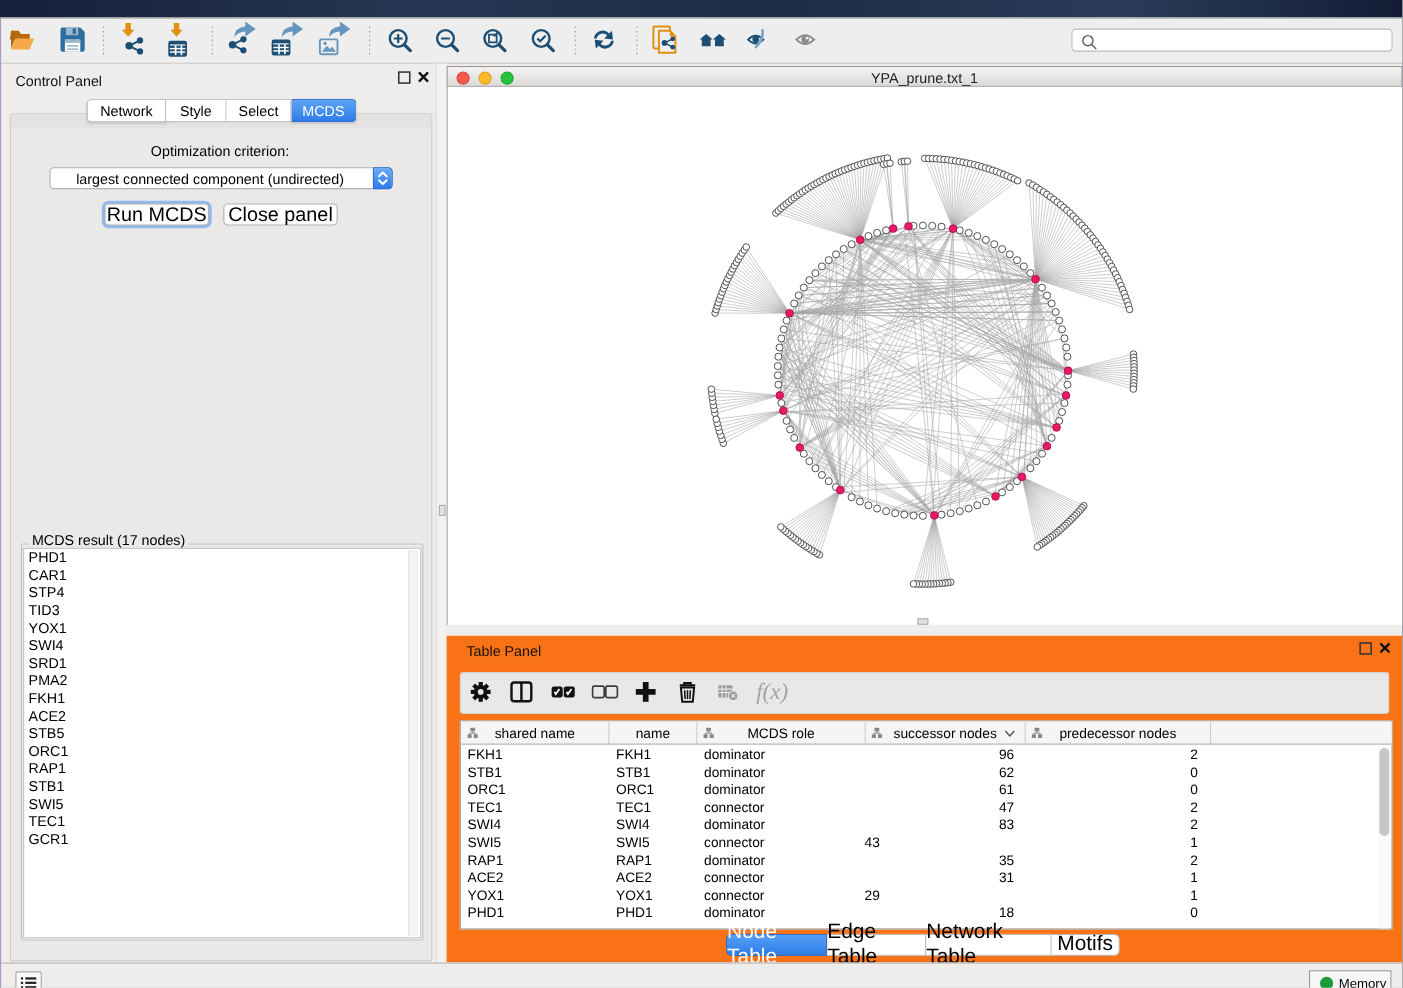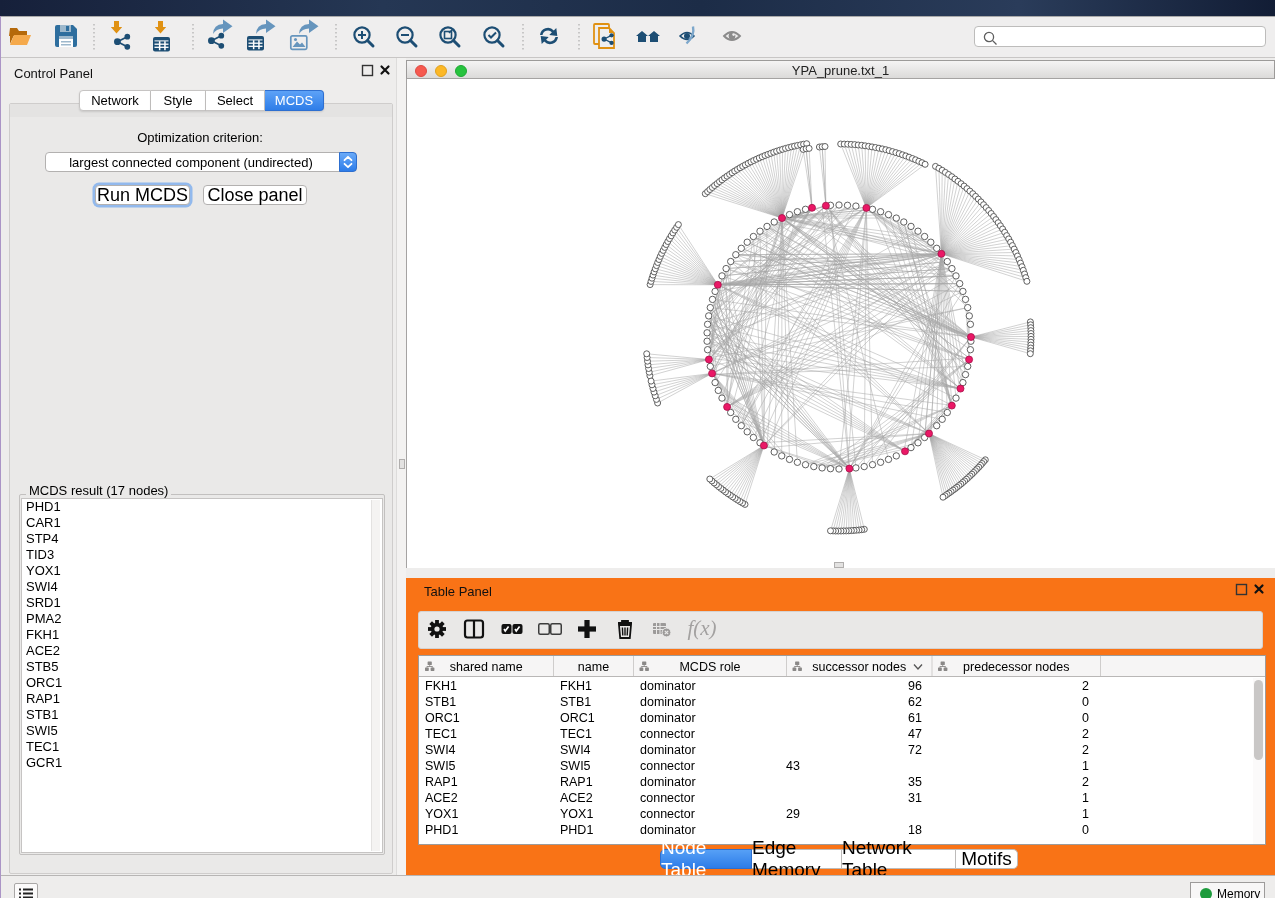--- a/index.html
+++ b/index.html
@@ -1256,21 +1256,21 @@
           <div class="c" style="left:6px;">TEC1</div>
           <div class="c" style="left:141px;">TEC1</div>
           <div class="c" style="left:221px;">connector</div>
           <div class="c" style="left:367px; width:136px; text-align:right;">47</div>
           <div class="c" style="left:513px; width:157px; text-align:right;">2</div>
         </div>
 <div class="trow" style="top:86px;">
           <div class="c" style="left:6px;">SWI4</div>
           <div class="c" style="left:141px;">SWI4</div>
           <div class="c" style="left:221px;">dominator</div>
-          <div class="c" style="left:367px; width:136px; text-align:right;">72</div>
+          <div class="c" style="left:367px; width:136px; text-align:right;">83</div>
           <div class="c" style="left:513px; width:157px; text-align:right;">2</div>
         </div>
 <div class="trow" style="top:102px;">
           <div class="c" style="left:6px;">SWI5</div>
           <div class="c" style="left:141px;">SWI5</div>
           <div class="c" style="left:221px;">connector</div>
           <div class="c" style="left:367px; width:136px; ">43</div>
           <div class="c" style="left:513px; width:157px; text-align:right;">1</div>
         </div>
 <div class="trow" style="top:118px;">
@@ -1300,21 +1300,21 @@
           <div class="c" style="left:221px;">dominator</div>
           <div class="c" style="left:367px; width:136px; text-align:right;">18</div>
           <div class="c" style="left:513px; width:157px; text-align:right;">0</div>
         </div>
       <div id="tsb">
           <div class="th"></div>
         </div>
     </div>
     <div id="btabs">
       <div class="btab sel first" style="width:92px;">Node Table</div>
-      <div class="btab" style="width:90px;">Edge Memory</div>
+      <div class="btab" style="width:90px;">Edge Table</div>
       <div class="btab" style="width:114px;">Network Table</div>
       <div class="btab last" style="width:62px;">Motifs</div>
     </div>
   </div>
   <div id="statusbar">
     <div id="listbtn"><svg width="22" height="19" viewBox="0 0 22 19">
           <g fill="#222">
             <rect x="4" y="4.5" width="2" height="2"></rect>
             <rect x="8" y="4.5" width="10" height="2"></rect>
             <rect x="4" y="8.5" width="2" height="2"></rect>

